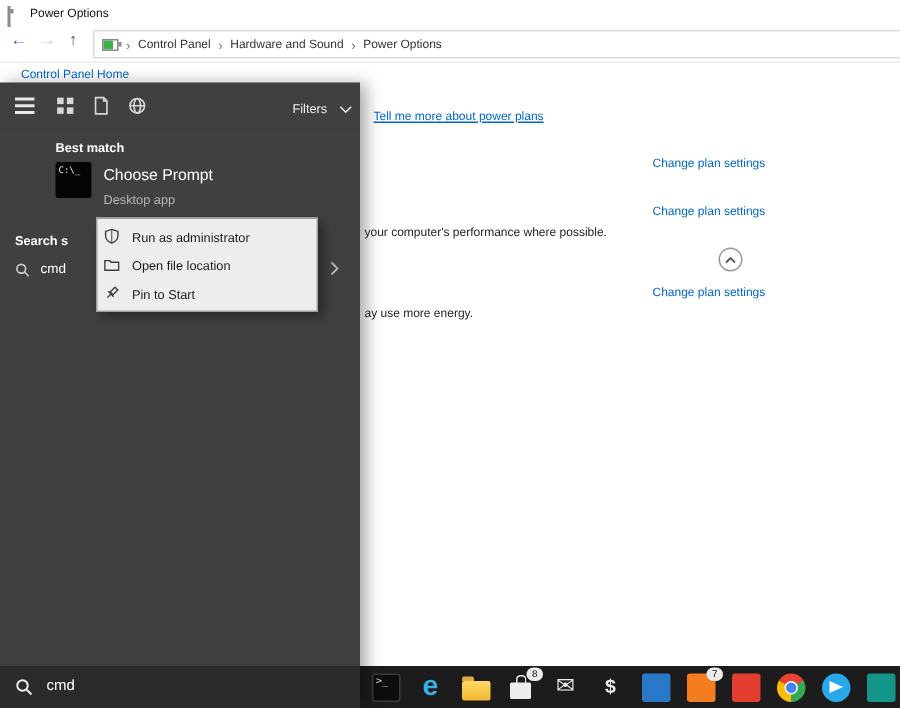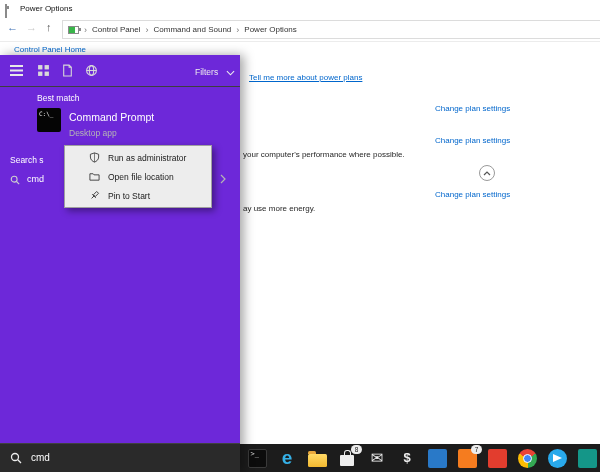--- a/index.html
+++ b/index.html
@@ -56,40 +56,40 @@
   .ic-chrome{width:19px;height:19px;border-radius:50%;position:relative;
              background:conic-gradient(from -60deg,#ea4335 0 120deg,#34a853 120deg 240deg,#fbbc05 240deg 360deg);}
   .ic-chrome::after{content:"";position:absolute;left:5px;top:5px;width:7px;height:7px;border-radius:50%;
                     background:#4285f4;border:1.5px solid #fff;}
   .ic-telegram{width:19px;height:19px;border-radius:50%;background:#29a9eb;position:relative;}
   .ic-telegram::after{content:"";position:absolute;left:5px;top:5.5px;border-left:9px solid #fff;
                       border-top:4px solid transparent;border-bottom:4px solid transparent;}
   .ic-teal{width:19px;height:19px;background:#149688;border-radius:2px;}
 
   
-  .start-panel{left:0;top:55px;width:240px;height:417px;background:#6d28d9;z-index:3;
+  .start-panel{left:0;top:55px;width:240px;height:417px;background:#404040;z-index:3;
                box-shadow:4px 0 10px rgba(0,0,0,.35);}
   .hamburger{left:10px;top:10px;width:13px;height:2px;background:#e8e8e8;
              box-shadow:0 4.5px 0 #e8e8e8,0 9px 0 #e8e8e8;cursor:pointer;}
   .flt-icon{width:13px;height:13px;color:#d8d8d8;cursor:pointer;}
   .filters-label{left:195px;top:12px;font-size:8.5px;color:#ededed;cursor:pointer;}
   .panel-divider{left:0;top:31px;right:0;height:1px;background:#3e3e3e;}
-  .section-label{font-size:8.5px;font-weight:normal;color:#fff;}
+  .section-label{font-size:8.5px;font-weight:bold;color:#fff;}
   .result-icon{left:37px;top:53px;width:24px;height:24px;background:#050505;border-radius:2px;
                color:#e8e8e8;font-family:"DejaVu Sans Mono",monospace;font-size:6px;line-height:8px;
                padding:2px 0 0 2px;box-sizing:border-box;cursor:pointer;}
   .result-icon::before{content:"C:\\_";}
   .result-title{left:69px;top:56px;font-size:10.5px;color:#fff;cursor:pointer;}
   .result-subtitle{left:69px;top:73px;font-size:8.5px;color:#b5b5b5;}
   .sugg-text{left:27px;top:119px;font-size:9px;color:#fff;cursor:pointer;}
   .chev{color:#b5b5b5;}
 
   .ctx-menu{left:64px;top:90px;width:146px;background:#ededed;border:1px solid #a0a0a0;
             box-shadow:3px 3px 7px rgba(0,0,0,.4);padding:2px 0;z-index:4;}
-  .ctx-item{height:19px;display:flex;align-items:center;gap:8px;padding-left:24px;cursor:pointer;}
+  .ctx-item{height:19px;display:flex;align-items:center;gap:8px;padding-left:4px;cursor:pointer;}
   .ctx-ic{width:11px;height:11px;color:#3c3c3c;flex:0 0 auto;}
   .ctx-label{font-size:8.5px;color:#1a1a1a;white-space:nowrap;}
 
   .searchbox{left:0;bottom:0;width:240px;height:28px;background:#2a2a2a;border-top:1px solid #404040;cursor:text;}
   .searchbox-text{left:31px;top:8px;font-size:10px;color:#fff;}
 </style>
 </head>
 <body>
 
 <div id="screen">
@@ -101,21 +101,21 @@
 
   <div class="abs navbar">
     <span class="abs navglyph g-back" style="left:7px;top:4px;"></span>
     <span class="abs navglyph g-fwd" style="left:26px;top:4px;"></span>
     <span class="abs navglyph g-up" style="left:46px;top:4px;"></span>
     <div class="abs crumb-box">
       <span class="battery" style="flex:0 0 auto;"></span>
       <span class="crumb-sep"></span>
       <span>Control Panel</span>
       <span class="crumb-sep"></span>
-      <span>Command and Sound</span>
+      <span>Hardware and Sound</span>
       <span class="crumb-sep"></span>
       <span>Power Options</span>
     </div>
   </div>
 
   <span class="abs leftpane-link">Control Panel Home</span>
 
   <span class="abs link underline" style="left:249px;top:73px;">Tell me more about power plans</span>
 
   <span class="abs link" style="left:435px;top:104px;">Change plan settings</span>
@@ -196,21 +196,21 @@
     <span class="abs filters-label">Filters</span>
     <svg class="abs" style="left:226px;top:15px;color:#ededed;" width="9" height="6" viewBox="0 0 10 6">
       <polyline points="1,1 5,5 9,1" fill="none" stroke="currentColor" stroke-width="1.2"></polyline>
     </svg>
 
     <div class="abs panel-divider"></div>
 
     <span class="abs section-label" style="left:37px;top:38px;">Best match</span>
 
     <div class="abs result-icon"></div>
-    <span class="abs result-title">Command Prompt</span>
+    <span class="abs result-title">Choose Prompt</span>
     <span class="abs result-subtitle">Desktop app</span>
 
     <span class="abs section-label" style="left:10px;top:100px;">Search s</span>
 
     <svg class="abs" style="left:10px;top:120px;color:#cfcfcf;" width="10" height="10" viewBox="0 0 12 12">
       <circle cx="5" cy="5" r="3.5" fill="none" stroke="currentColor" stroke-width="1.3"></circle>
       <line x1="7.8" y1="7.8" x2="11" y2="11" stroke="currentColor" stroke-width="1.3"></line>
     </svg>
     <span class="abs sugg-text">cmd</span>
     <svg class="abs chev" style="left:220px;top:119px;" width="6" height="10" viewBox="0 0 6 10">

